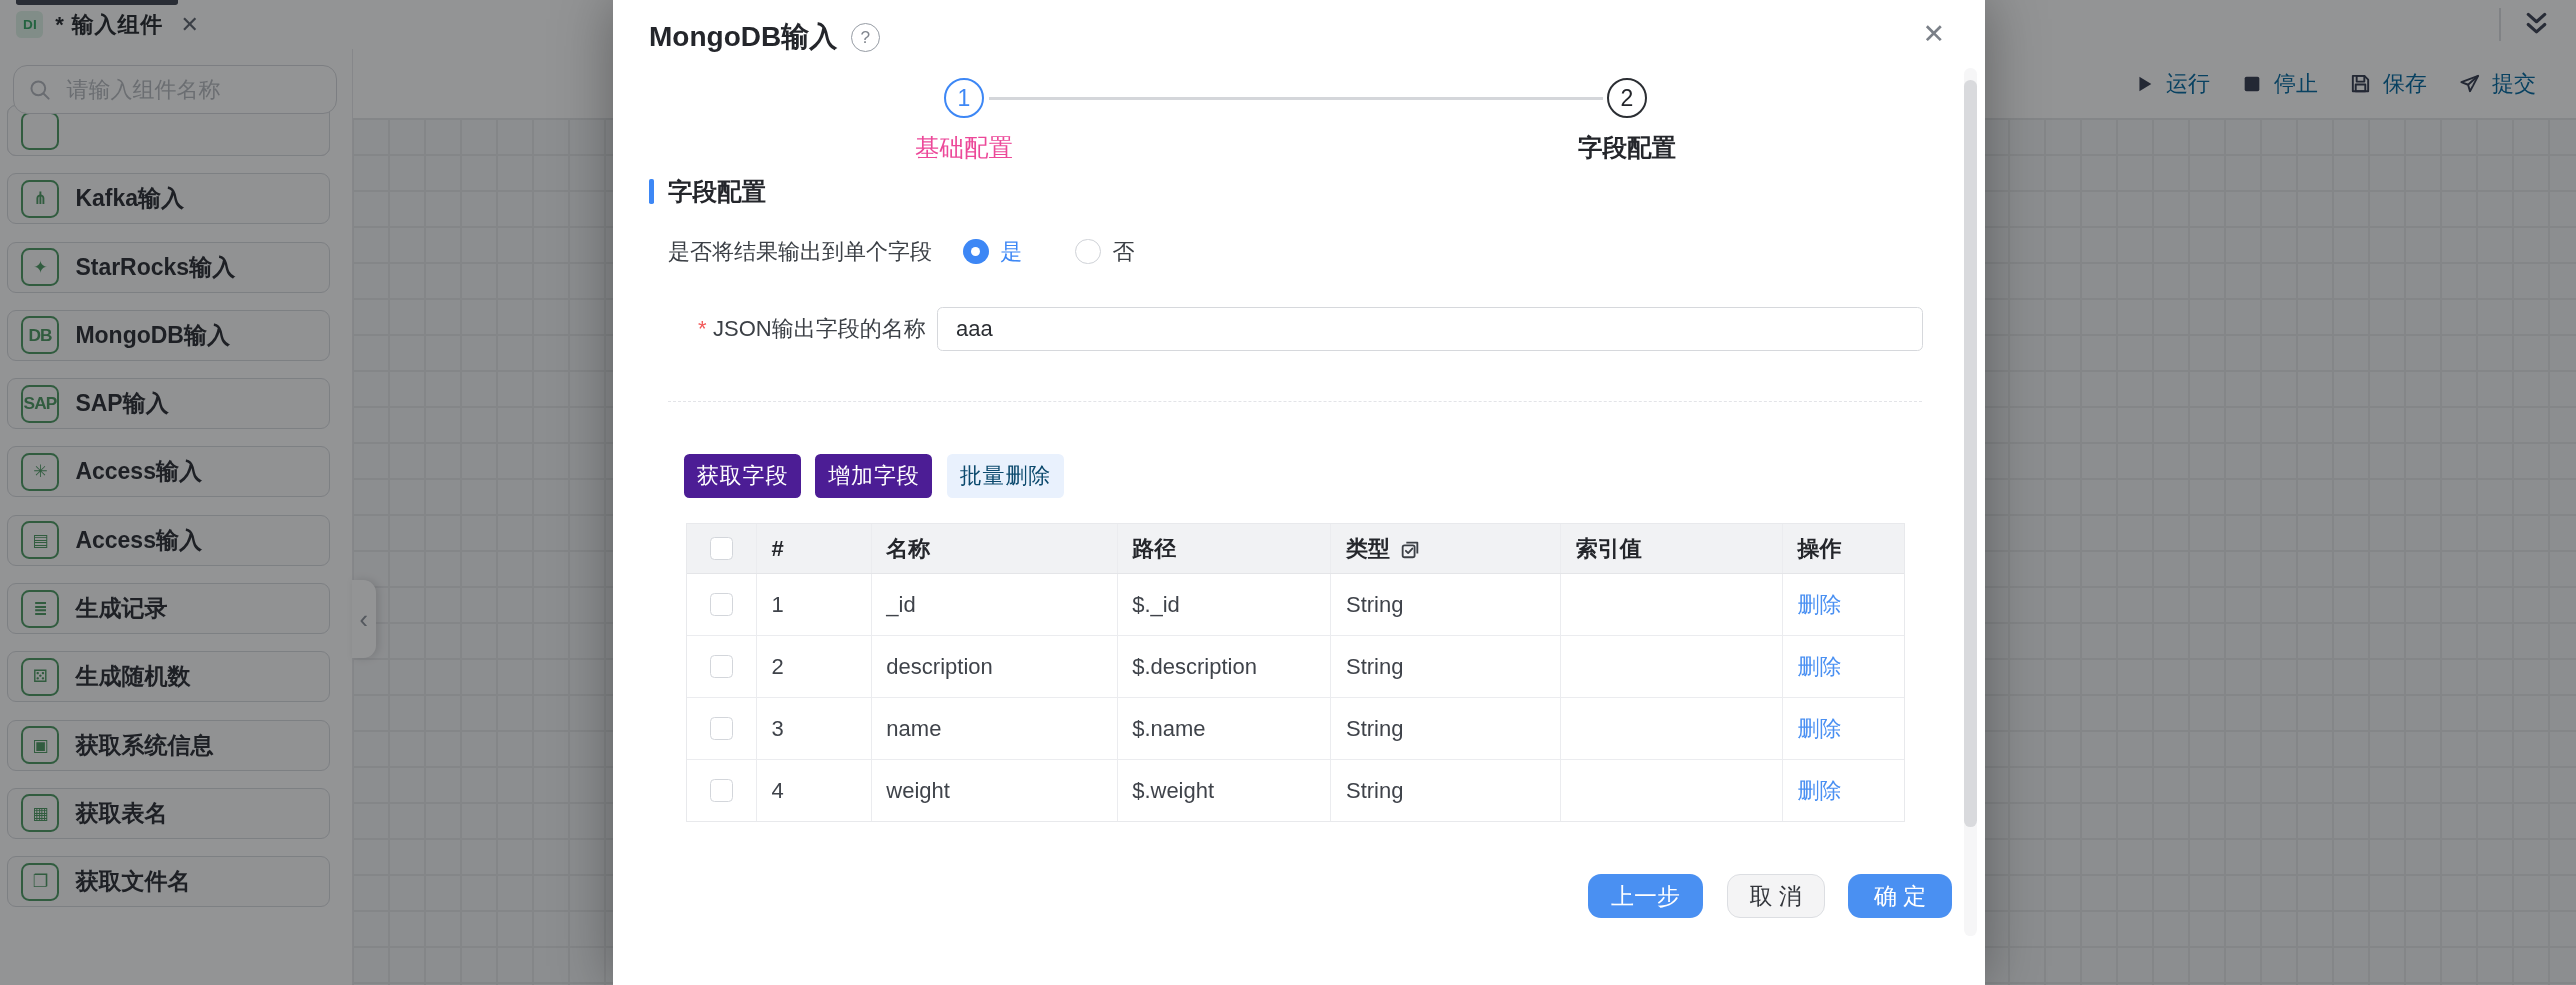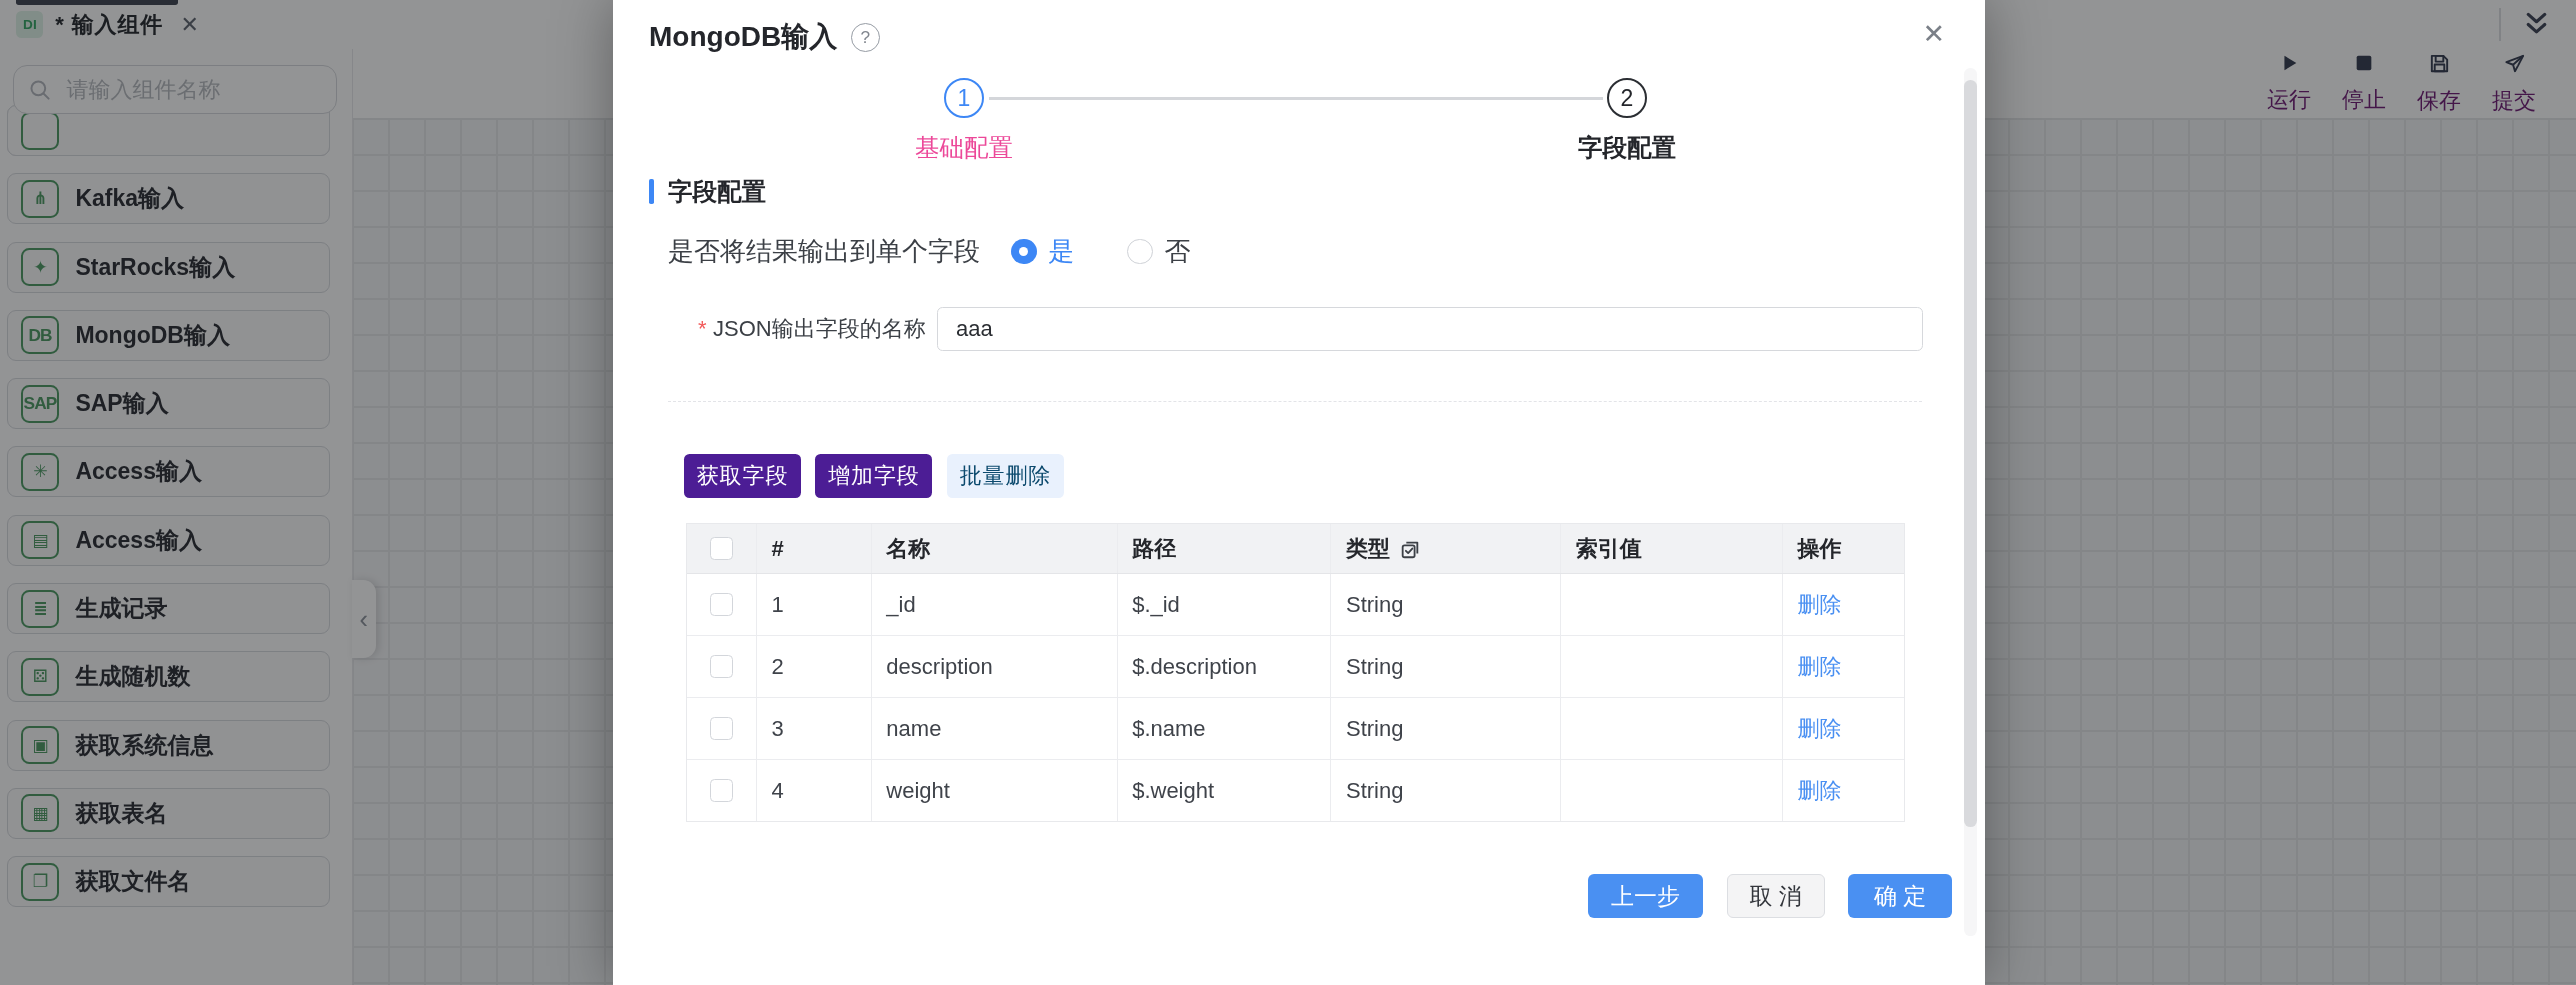--- a/index.html
+++ b/index.html
@@ -13,21 +13,21 @@
   .tab-strip{position:absolute;left:16.4px;top:0;width:162px;height:4.5px;background:#3f4450;border-radius:0 0 2.7px 2.7px;}
   .tab{position:absolute;left:16.4px;top:8.2px;height:33px;display:flex;align-items:center;gap:11.8px;}
   .tab-badge{width:27px;height:27px;border-radius:5.5px;background:#dff3e7;color:#34a765;font-size:13.6px;font-weight:bold;display:flex;align-items:center;justify-content:center;}
   .tab-title{font-size:22px;color:#26292e;font-weight:600;letter-spacing:0.9px;}
   .tab-close{font-size:22px;color:#5f6570;margin-left:5.5px;}
   .tabbar-divider{position:absolute;right:75px;top:8.2px;width:1.8px;height:33px;background:#dcdee2;}
   .collapse-all{position:absolute;right:22px;top:7.3px;width:35px;height:35px;display:flex;align-items:center;justify-content:center;}
 
   .ws-strip{position:absolute;left:0;top:49px;width:2576px;height:69px;background:#ffffff;border-bottom:0.9px solid #e7e8eb;z-index:1;}
   .ws-actions{position:absolute;right:40px;top:49px;height:69px;display:flex;align-items:center;gap:31px;z-index:2;}
-  .ws-action{display:flex;align-items:center;gap:11px;color:#701a75;font-size:22px;cursor:pointer;flex-direction:column;}
+  .ws-action{display:flex;align-items:center;gap:11px;color:#0369a1;font-size:22px;cursor:pointer;}
 
   .canvas{position:absolute;left:352px;top:118px;width:2224px;height:867px;z-index:1;
     background-color:#f3f4f6;
     background-image:linear-gradient(#e4e5e8 1.8px,transparent 1.8px),linear-gradient(90deg,#e4e5e8 1.8px,transparent 1.8px);
     background-size:36px 36px;}
 
   .sidebar{position:absolute;left:0;top:49px;width:352px;height:936px;background:#ffffff;border-right:0.9px solid #e7e8eb;z-index:3;}
   .search{position:absolute;left:12.7px;top:16.4px;width:324px;height:49px;border:1.8px solid #d6d8dc;border-radius:14px;background:#fff;
     display:flex;align-items:center;gap:12.7px;padding:0 14.5px;box-sizing:border-box;z-index:4;}
   .search input{border:none;outline:none;font-size:22px;color:#6b7078;width:236px;background:transparent;font-family:inherit;}
@@ -59,21 +59,21 @@
   .s1.step-circle{left:331px;border:2.7px solid #3d87f5;color:#3d87f5;}
   .s1.step-label{left:242px;color:#ec4899;}
   .s2.step-circle{left:994px;border:2.7px solid #2b2e33;color:#24262b;}
   .s2.step-label{left:905px;color:#24262b;font-weight:700;}
   .step-line{position:absolute;left:376px;top:19px;width:614px;height:2.7px;background:#d4d6da;}
 
   .section{position:absolute;left:36px;top:175px;display:flex;align-items:center;gap:14.5px;}
   .section-bar{width:4.5px;height:25.5px;background:#3d87f5;border-radius:1.8px;}
   .section-text{font-size:24.5px;font-weight:700;color:#24262b;}
 
-  .radio-row{position:absolute;left:55px;top:235px;height:33px;display:flex;align-items:center;font-size:26px;color:#3c4046;}
+  .radio-row{position:absolute;left:55px;top:235px;height:33px;display:flex;align-items:center;font-size:22px;color:#3c4046;}
   .radio-q{margin-right:31px;}
   .radio-opt{display:flex;align-items:center;gap:11.8px;margin-right:53px;cursor:pointer;}
   .radio{width:25.5px;height:25.5px;border-radius:50%;box-sizing:border-box;border:1.8px solid #cfd2d7;background:#fff;position:relative;}
   .radio.checked{border:none;background:#3d87f5;}
   .radio.checked::after{content:"";position:absolute;left:8.2px;top:8.2px;width:9px;height:9px;border-radius:50%;background:#fff;}
   .radio-opt.sel .opt-label{color:#3d87f5;}
 
   .field-row{position:absolute;left:0;top:307px;width:1372px;height:44px;}
   .field-label{position:absolute;left:85px;top:0;height:44px;display:flex;align-items:center;gap:6.4px;font-size:22px;color:#3c4046;}
   .req{color:#f25a5a;font-size:22px;}
@@ -98,21 +98,21 @@
   .c1{width:115px;}
   .c2{width:246px;}
   .c3{width:214px;}
   .c4{width:230px;gap:9px;}
   .c5{width:222px;}
   .c6{width:121px;font-family:Liberation Serif, serif;}
   .checkbox{width:23.6px;height:23.6px;border:1.8px solid #d3d6db;border-radius:4.5px;background:#fff;box-sizing:border-box;cursor:pointer;}
   .link{color:#4a90f2;cursor:pointer;}
 
   .m-footer{position:absolute;left:975px;top:874px;display:flex;gap:23.6px;}
-  .f-btn{height:44px;border-radius:6px;font-size:23px;display:flex;align-items:center;justify-content:center;box-sizing:border-box;cursor:pointer;}
+  .f-btn{height:44px;border-radius:13px;font-size:23px;display:flex;align-items:center;justify-content:center;box-sizing:border-box;cursor:pointer;}
   .f-prev{width:115px;background:#4a90f2;color:#fff;}
   .f-cancel{width:98px;background:#f4f4f5;border:1.8px solid #dcdee2;color:#33363c;}
   .f-ok{width:104px;background:#4a90f2;color:#fff;}
 
   .m-scroll-track{position:absolute;right:8.2px;top:68px;width:12.7px;height:868px;background:#f6f6f7;border-radius:6.4px;}
   .m-scroll-thumb{position:absolute;right:8.2px;top:80px;width:12.7px;height:747px;background:#d9dadd;border-radius:6.4px;cursor:grab;}
 
   svg{display:block;}
 </style>
 </head>

